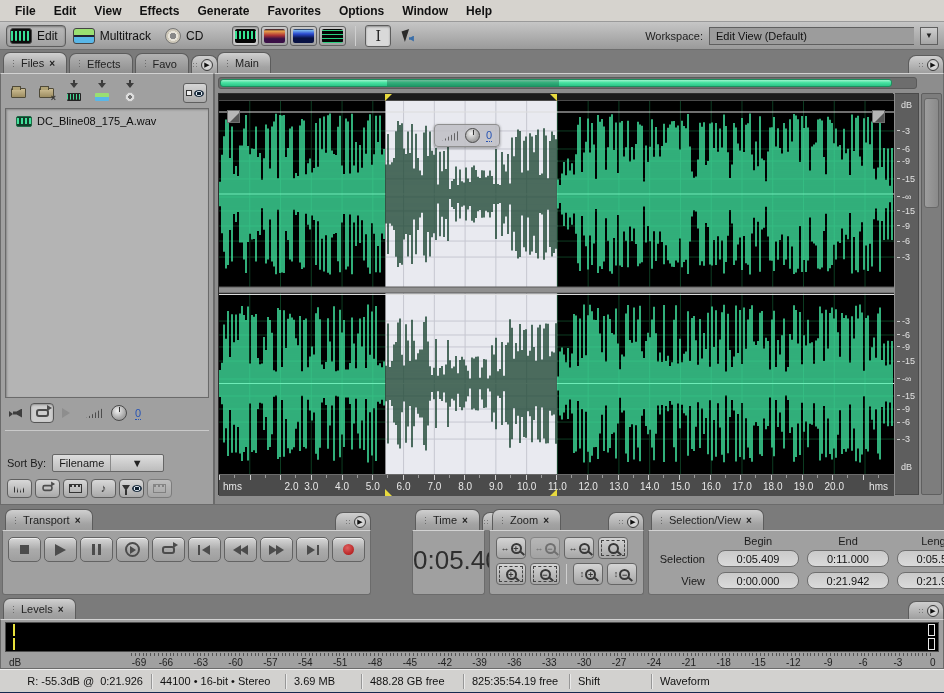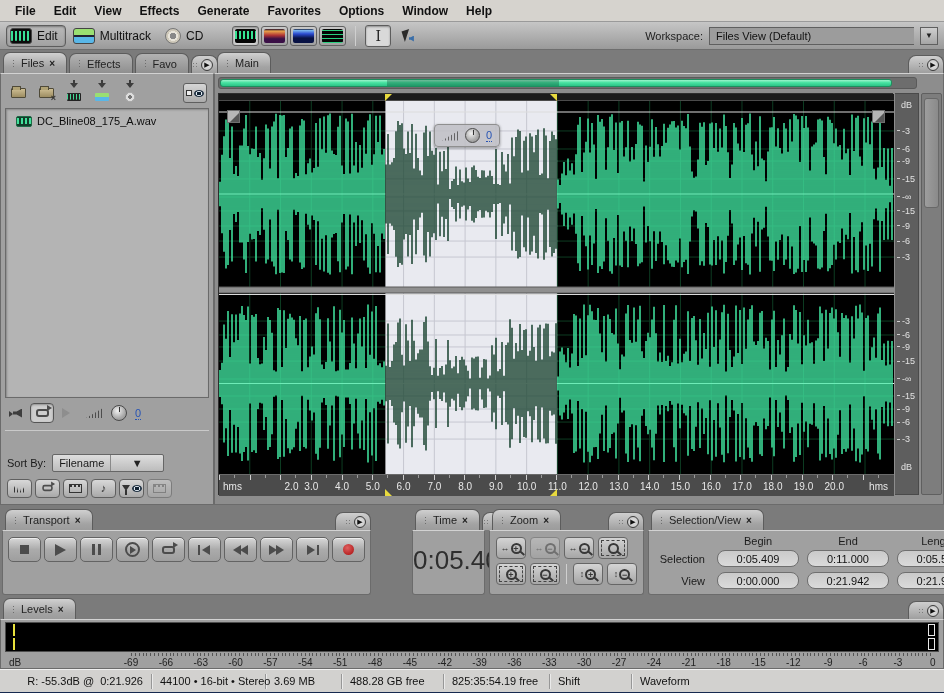--- a/index.html
+++ b/index.html
@@ -234,21 +234,21 @@
   <span class="tb-sep"></span>
   <div class="tool-btn pressed">
       <span class="ibeam">I</span>
     </div>
   <div class="tool-btn">
       <span class="scrub-arrow"></span>
       <span class="scrub-spk"></span>
     </div>
   <div class="workspace">
     <span class="ws-label">Workspace:</span>
-    <span class="ws-field">Files View (Default)</span>
+    <span class="ws-field">Edit View (Default)</span>
     <span class="ws-arrow">▼</span>
   </div>
 </div>
 
 <div class="content">
 
   <div class="left-panel">
     <div class="ptabs" id="files-tabs">
       <div class="ptab active">
           <span>Files</span>
@@ -668,21 +668,21 @@
   <div class="pbody">
     <div class="meter">
       <span class="needle" style="top:1px;"></span>
       <span class="needle" style="bottom:1px;"></span>
       <span class="clipbox" style="top:1px;"></span>
       <span class="clipbox" style="bottom:1px;"></span>
     </div>
     <div class="lvl-scale" id="lvl-scale">
       <div class="lvl-ticks"></div>
     <span class="lvl-label unit" style="left: 4px;">dB</span>
-        <span class="lvl-label" style="left: 126px;">-69</span>
+        <span class="lvl-label" style="left: 134px;">-69</span>
         <span class="lvl-label" style="left: 160.86px;">-66</span>
         <span class="lvl-label" style="left: 195.72px;">-63</span>
         <span class="lvl-label" style="left: 230.58px;">-60</span>
         <span class="lvl-label" style="left: 265.44px;">-57</span>
         <span class="lvl-label" style="left: 300.3px;">-54</span>
         <span class="lvl-label" style="left: 335.16px;">-51</span>
         <span class="lvl-label" style="left: 370.02px;">-48</span>
         <span class="lvl-label" style="left: 404.88px;">-45</span>
         <span class="lvl-label" style="left: 439.74px;">-42</span>
         <span class="lvl-label" style="left: 474.6px;">-39</span>
@@ -698,20 +698,20 @@
         <span class="lvl-label" style="left: 823.2px;">-9</span>
         <span class="lvl-label" style="left: 858.06px;">-6</span>
         <span class="lvl-label" style="left: 892.92px;">-3</span>
         <span class="lvl-label" style="left: 927.78px;">0</span>
       </div>
   </div>
 </div>
 
 <div class="statusbar" id="statusbar">
     <div class="status-item" style="width: 152px; text-align: right;">R: -55.3dB @  0:21.926</div>
-    <div class="status-item" style="width: 114px; text-align: left;">44100 • 16-bit • Stereo</div>
+    <div class="status-item" style="width: 134px; text-align: left;">44100 • 16-bit • Stereo</div>
     <div class="status-item" style="width: 76px; text-align: left;">3.69 MB</div>
     <div class="status-item" style="width: 102px; text-align: left;">488.28 GB free</div>
     <div class="status-item" style="width: 106px; text-align: left;">825:35:54.19 free</div>
     <div class="status-item" style="width: 82px; text-align: left;">Shift</div>
     <div class="status-item" style="flex: 1 1 0%; text-align: left;">Waveform</div>
   </div>
 <div class="win-border"></div>
 
 </body></html>

